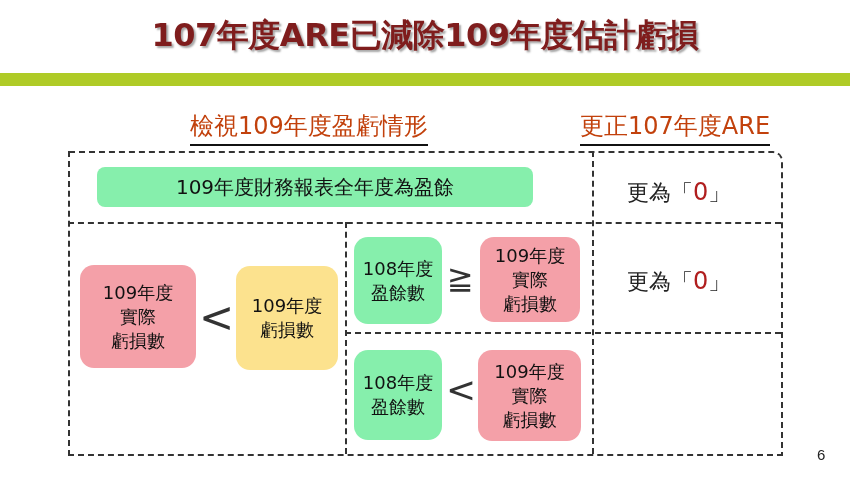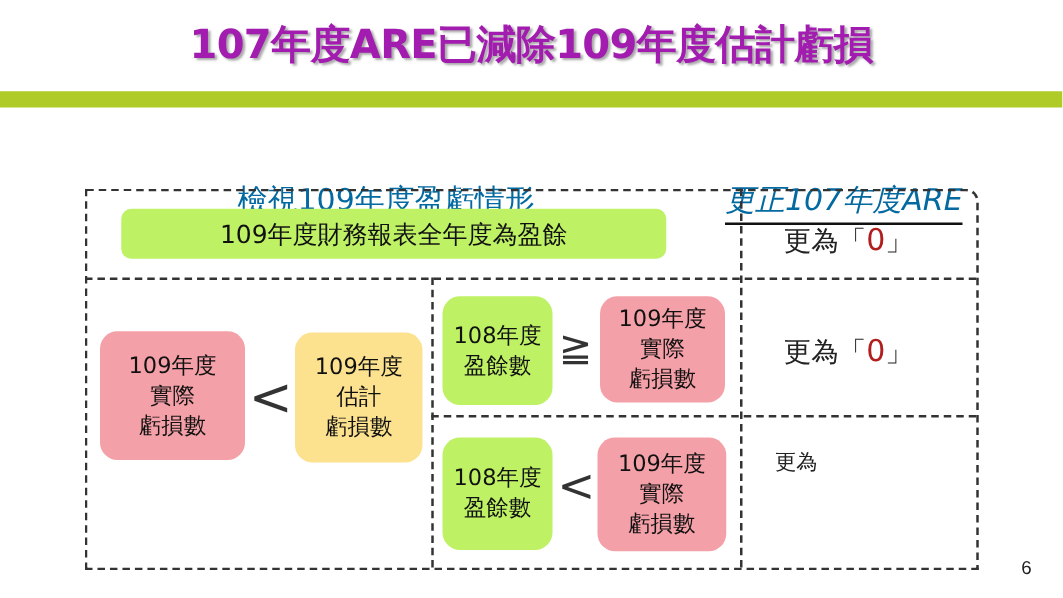--- a/index.html
+++ b/index.html
@@ -1,42 +1,42 @@
 <!DOCTYPE html>
 <html><head>
 <meta charset="utf-8">
 <style>
   html, body { margin:0; padding:0; }
   body { width:850px; height:478px; background:#ffffff; position:relative; overflow:hidden;
          font-family:"DejaVu Sans","Liberation Sans",sans-serif; color:#222; }
   .abs { position:absolute; }
   .title { left:0; top:14px; width:850px; text-align:center; font-size:32px; font-weight:bold;
-           color:#a21caf; text-shadow:2px 2px 2px rgba(0,0,0,0.35); letter-spacing:-0.5px; }
+           color:#7f1d1d; text-shadow:2px 2px 2px rgba(0,0,0,0.35); letter-spacing:-0.5px; }
   .band { left:0; top:73px; width:850px; height:13px; background:#AFCB27; }
-  .heading { font-size:24px; color:#0369a1; border-bottom:2px solid #111; padding-bottom:2px; white-space:nowrap;margin-top:34px; }
+  .heading { font-size:24px; color:#c2410c; border-bottom:2px solid #111; padding-bottom:2px; white-space:nowrap; }
   .dash-h { border-top:2px dashed #333; height:0; }
   .dash-v { border-left:2px dashed #333; width:0; }
   .box { display:flex; align-items:center; justify-content:center; text-align:center;
          border-radius:14px; font-size:18px; line-height:24px; color:#111; }
-  .green { background:#bef264; }
+  .green { background:#86efac; }
   .pink { background:#F4A0A8; }
   .yellow { background:#FCE28E; }
   .op { font-size:42px; color:#333; line-height:1; }
   .result { font-size:22px; color:#222; white-space:nowrap;text-align:center; }
   .red { color:#B01E1E; }
   .zero { color:#B01E1E; font-size:24px; }
 </style>
 </head>
 <body>
 
 <div class="abs title">107年度ARE已減除109年度估計虧損</div>
 <div class="abs band"></div>
 
 <div class="abs heading" style="left:190px; top:110px;">檢視109年度盈虧情形</div>
-<div class="abs heading" style="left:580px; top:110px;font-style:italic;">更正107年度ARE</div>
+<div class="abs heading" style="left:580px; top:110px;">更正107年度ARE</div>
 
 <div class="abs" style="left:68px; top:151px; width:711px; height:301px; border:2px dashed #333; border-top-right-radius:10px;"></div>
 <div class="abs dash-v" style="left:592px; top:151px; height:303px;"></div>
 <div class="abs dash-h" style="left:68px; top:222px; width:713px;"></div>
 <div class="abs dash-v" style="left:345px; top:222px; height:232px;"></div>
 <div class="abs dash-h" style="left:345px; top:332px; width:436px;"></div>
 
 <div class="abs box green" style="left:97px; top:167px; width:436px; height:40px; border-radius:8px; font-size:20px;">
   <span>109年度財務報表全年度為盈餘</span>
 </div>
@@ -45,21 +45,20 @@
   <div>
     <div>109年度</div>
     <div>實際</div>
     <div>虧損數</div>
   </div>
 </div>
 <div class="abs op" style="left:199px; top:297px;">&lt;</div>
 <div class="abs box yellow" style="left:236px; top:266px; width:102px; height:104px;">
   <div>
     <div>109年度</div>
-    <div>估計</div>
     <div>虧損數</div>
   </div>
 </div>
 
 <div class="abs box green" style="left:354px; top:237px; width:88px; height:87px;">
   <div>
     <div>108年度</div>
     <div>盈餘數</div>
   </div>
 </div>
@@ -87,16 +86,15 @@
   </div>
 </div>
 
 <div class="abs result" style="left:627px; top:178px;">
   <span>更為「</span><span class="zero">0</span><span>」</span>
 </div>
 <div class="abs result" style="left:627px; top:267px;">
   <span>更為「</span><span class="zero">0</span><span>」</span>
 </div>
 <div class="abs" style="left:620px; top:358px; font-size:17px; line-height:24px;">
-  <div style="color:#222;">更為</div>
 </div>
 
 <div class="abs" style="left:817px; top:446px; font-size:15px; font-family:'Liberation Sans',sans-serif;">6</div>
 
 </body></html>

